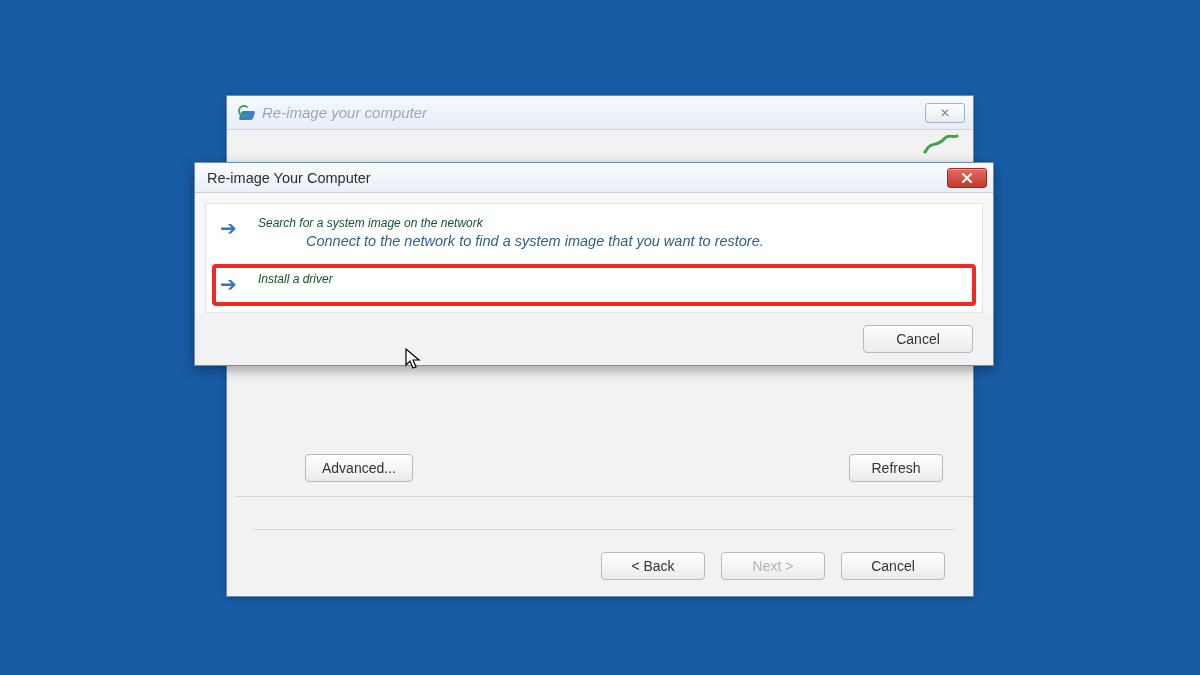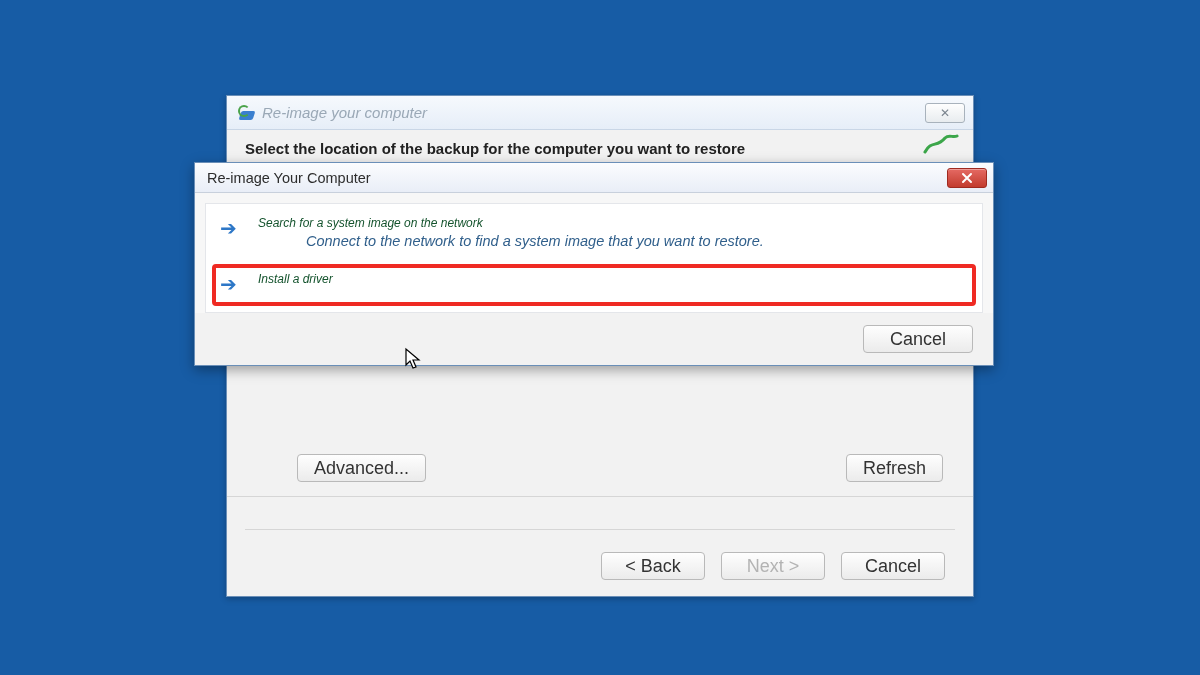--- a/index.html
+++ b/index.html
@@ -78,35 +78,35 @@
     }
     .heading-decoration {
       position: absolute;
       right: 14px; top: 38px;
       width: 36px; height: 20px;
     }
     .heading-decoration svg { display: block; }
 
     .wizard-back .footer-area {
       position: absolute;
-      left: 0; right: 0;
+      left: 8px; right: 0;
       bottom: 0;
       height: 150px;
     }
     .btn {
       display: inline-flex;
       align-items: center;
       justify-content: center;
       height: 28px;
       padding: 0 16px;
       background: linear-gradient(#fefefe, #ebebeb);
       border: 1px solid #b9b9b9;
       border-radius: 4px;
       color: #333;
-      font-size: 18px;
+      font-size: 14px;
       cursor: pointer;
       min-width: 94px;
     }
     .btn.disabled { color: #b3b3b3; }
     .advanced-row {
       position: absolute;
       left: 0; right: 0;
       top: 0;
       padding: 8px 30px 14px 70px;
       border-bottom: 1px solid #d6d6d6;
@@ -222,21 +222,20 @@
   </style>
 </head>
 <body>
 
 <div class="wizard-back">
   <div class="titlebar">
     <span class="app-icon"></span>
     <span class="title">Re-image your computer</span>
     <span class="close-flat">✕</span>
   </div>
-  <div class="heading">Select the location of the backup for the computer you want to restore</div>
   <span class="heading-decoration">
     <svg width="36" height="20" viewBox="0 0 36 20">
       <path d="M2 18 C 8 6, 14 14, 22 4 C 26 0, 30 4, 34 2" fill="none" stroke="#3ca64a" stroke-width="3" stroke-linecap="round"></path>
     </svg>
   </span>
 
   <div class="footer-area">
     <div class="advanced-row">
       <span class="btn">Advanced...</span>
       <span class="btn">Refresh</span>

